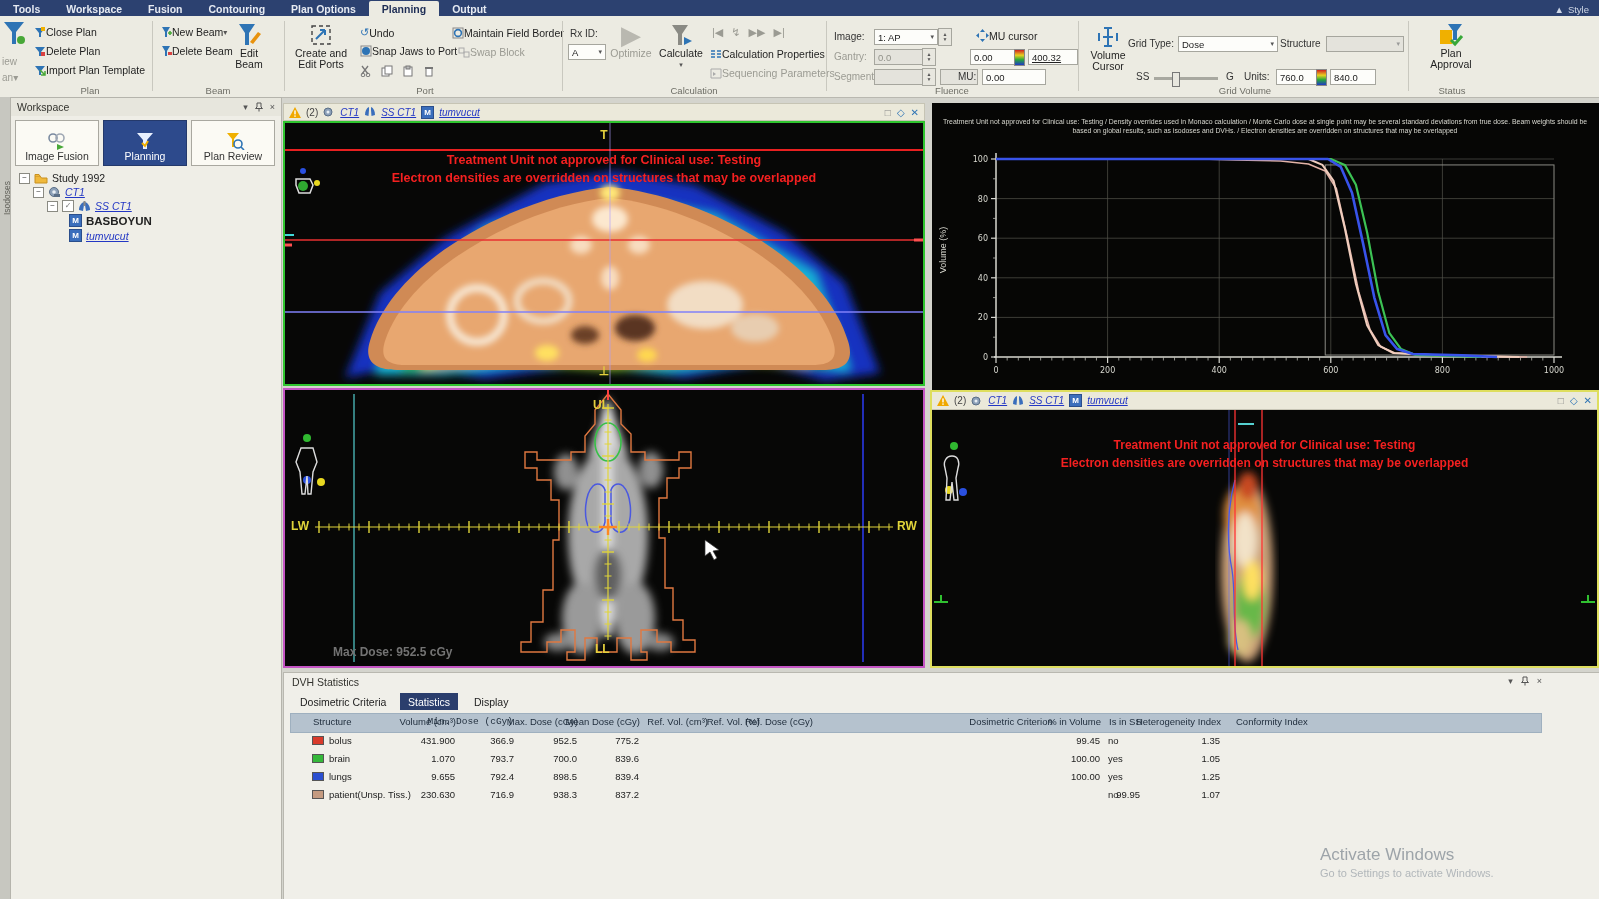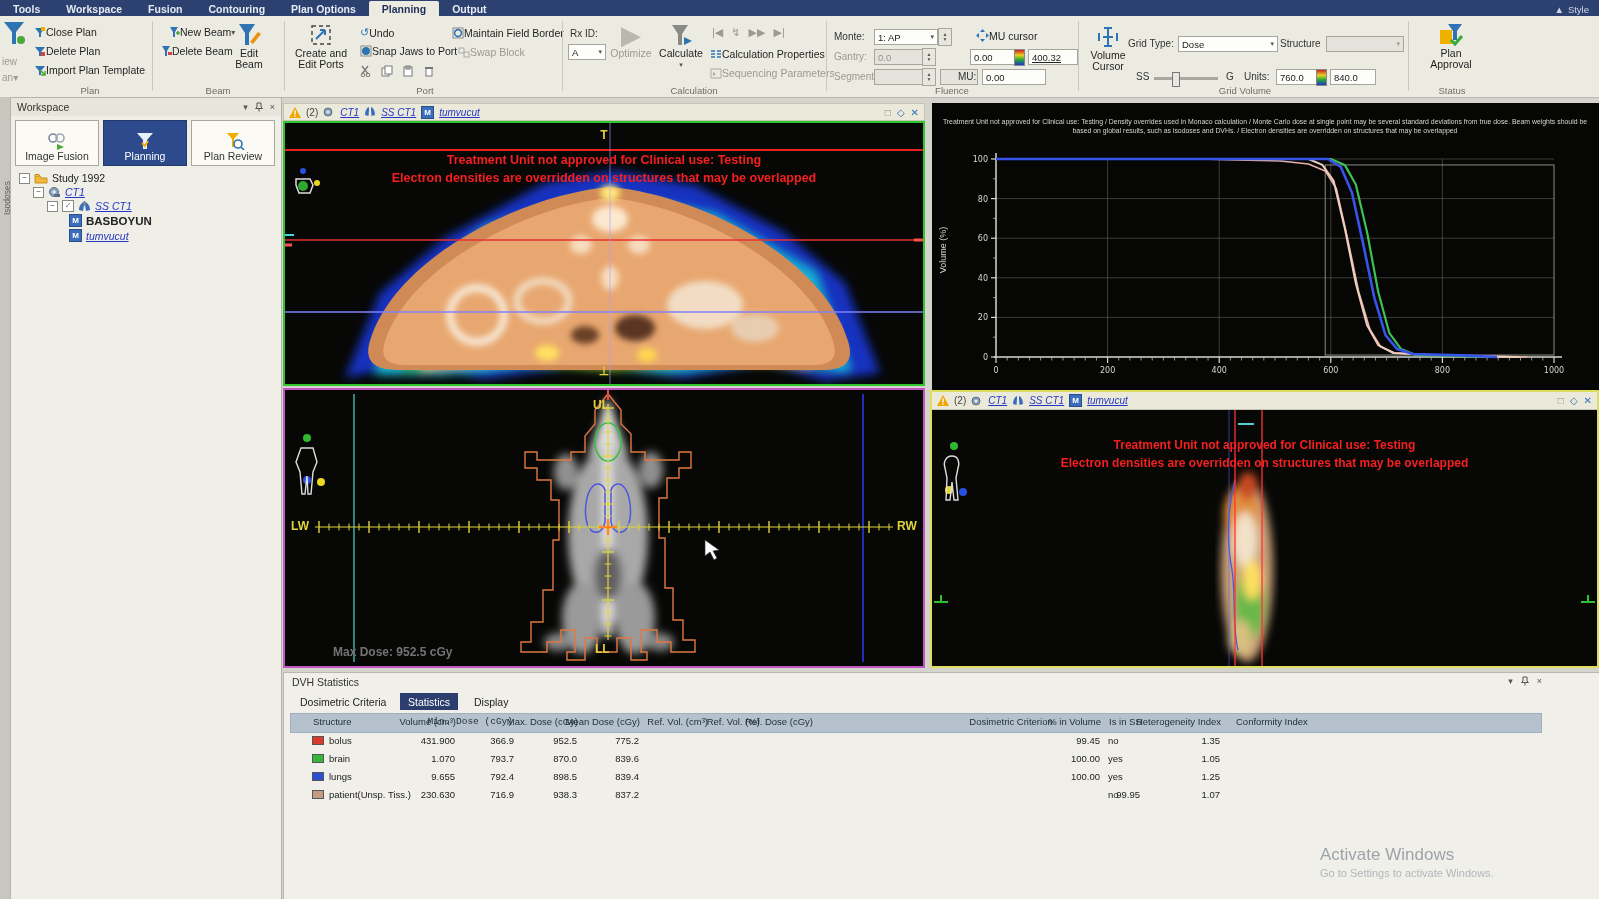--- a/index.html
+++ b/index.html
@@ -130,21 +130,21 @@
     <div class="rbtn" style="left:34px;top:48px;">
       <svg width="12" height="12">
           <path d="M1 2 H11 L7 7 V11 H5 V7 Z" fill="#2e74b5"></path>
           <path d="M6 6 L11 11 M11 7 V11 H7" stroke="#48a838" stroke-width="1.5" fill="none"></path>
         </svg>
       <span>Import Plan Template</span>
       </div>
     <div class="rlabel" style="left:30px;width:120px;">Plan</div>
     <div class="rsep" style="left:152px;"></div>
 
-    <div class="rbtn" style="left:168px;top:10px;">
+    <div class="rbtn" style="left:160px;top:10px;">
       <svg width="12" height="12">
           <path d="M2 1 H10 L7 6 V11 H5 V6 Z" fill="#2e74b5"></path>
           <path d="M8 7 h4 M10 5 v4" stroke="#48a838" stroke-width="1.6"></path>
         </svg>
       <span>New Beam</span> 
         <span style="font-size:8px;color:#555;">▾</span>
       </div>
     <div class="rbtn" style="left:160px;top:29px;">
       <svg width="12" height="12">
           <path d="M2 1 H10 L7 6 V11 H5 V6 Z" fill="#2e74b5"></path>
@@ -250,21 +250,21 @@
     <div class="rbtn dis" style="left:710px;top:51px;">
       <svg width="12" height="11">
           <path d="M1 1 h10 v9 h-10 z" fill="none" stroke="#aaa"></path>
           <path d="M3 4 l3 2 -3 2 z" fill="#aaa"></path>
         </svg>
       <span>Sequencing Parameters</span>
       </div>
     <div class="rlabel" style="left:566px;width:256px;">Calculation</div>
     <div class="rsep" style="left:826px;"></div>
 
-    <div class="flabel" style="left:834px;top:15px;">Monte:</div>
+    <div class="flabel" style="left:834px;top:15px;">Image:</div>
     <div class="fbox" style="left:874px;top:13px;width:56px;">
       <span>1: AP</span>
         <span style="margin-left:auto;font-size:7px;color:#555;">▾</span>
       </div>
     <div class="spin" style="left:938px;top:12px;">
         <span>▲</span>
         <span>▼</span>
       </div>
     <div class="flabel dis" style="left:834px;top:35px;">Gantry:</div>
     <div class="fbox dis" style="left:874px;top:33px;width:44px;">
@@ -833,21 +833,21 @@
           <div class="td right" style="left: 838px; width: 92px;">1.35</div>
           <div class="td left" style="left: 945px; width: 110px;"></div>
         </div>
         <div class="tr" style="top: 18px;">
           <div class="td left" style="left: 22px; width: 140px;">
             <span class="swatch" style="background: rgb(53, 184, 58);"></span>
             <span>brain</span>
           </div>
           <div class="td right" style="left: 95px; width: 70px;">1.070</div>
           <div class="td right" style="left: 154px; width: 70px;">793.7</div>
-          <div class="td right" style="left: 217px; width: 70px;">870.0</div>
+          <div class="td right" style="left: 217px; width: 70px;">700.0</div>
           <div class="td right" style="left: 279px; width: 70px;">839.6</div>
           <div class="td right" style="left: 340px; width: 77px;"></div>
           <div class="td right" style="left: 404px; width: 65px;"></div>
           <div class="td right" style="left: 447px; width: 75px;"></div>
           <div class="td center" style="left: 620px; width: 200px;"></div>
           <div class="td right" style="left: 742px; width: 68px;">100.00</div>
           <div class="td left" style="left: 818px; width: 55px;">yes</div>
           <div class="td right" style="left: 838px; width: 92px;">1.05</div>
           <div class="td left" style="left: 945px; width: 110px;"></div>
         </div>

